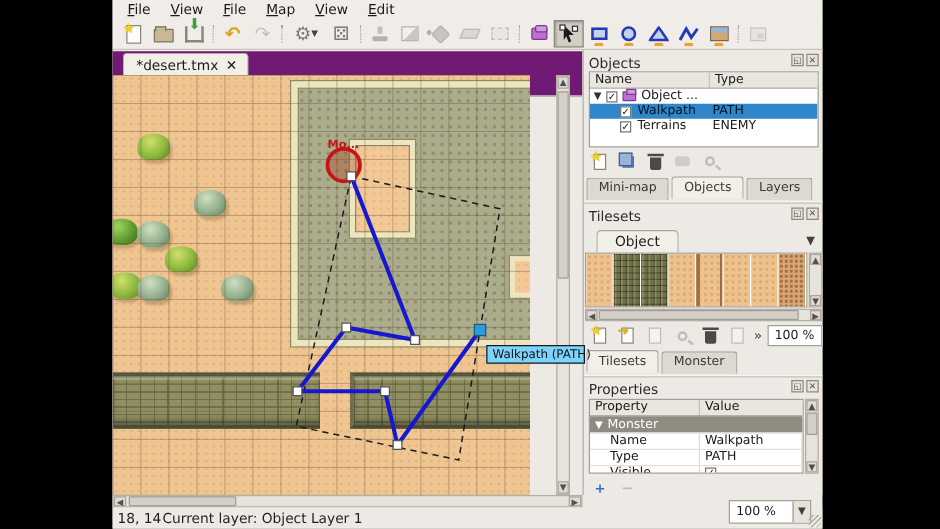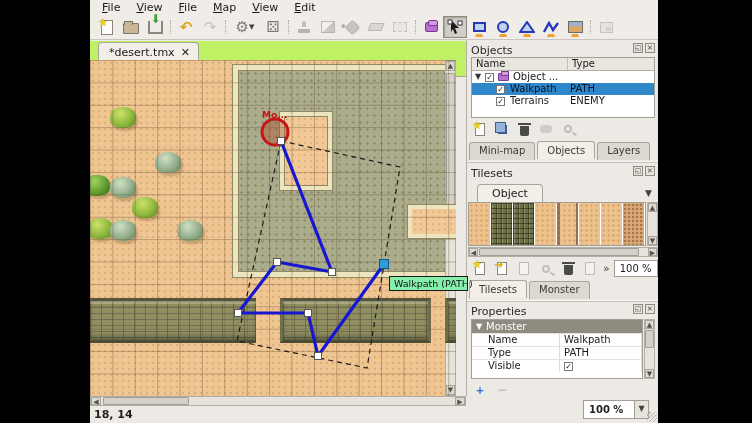--- a/index.html
+++ b/index.html
@@ -45,28 +45,28 @@
   .i-objgrp::before { content:""; position:absolute; left:2px; top:-3px; width:8px; height:4px; background:#d29ae0; border:1px solid #7a3b8c; border-radius:2px; }
   .tick { position:absolute; bottom:0px; left:50%; width:8px; height:3px; margin-left:-4px;
           background:#f0a030; clip-path:polygon(15% 0,85% 0,100% 100%,0 100%); }
   .i-brect { width:13px; height:10px; background:#c2d2ea; border:2px solid #2438b8; }
   .i-bellipse { width:12px; height:12px; background:#c2d2ea; border:2px solid #2438b8; border-radius:50%; }
   .i-img { width:15px; height:12px; border:1px solid #6f6b63; background:linear-gradient(#9ab4cf 45%,#d8a868 45%); }
   .i-lastwin { width:13px; height:11px; border:1px solid #9a968e; background:#dedbd4; position:relative; }
   .i-lastwin::after{ content:""; position:absolute; right:1px; bottom:1px; width:5px; height:4px; background:#b8b4ac; }
 
   
-  .tabbar { position:absolute; left:0; top:41px; width:376px; height:36px; background:#bef264; border-bottom:1px solid #a9a59d; }
+  .tabbar { position:absolute; left:0; top:41px; width:376px; height:36px; background:#701a75; border-bottom:1px solid #a9a59d; }
   .doc-tab { position:absolute; left:8px; top:1px; height:18px; padding:2px 8px 0 10px;
              background:#f2efe9; border:1px solid #a9a59d; border-bottom:none; border-radius:4px 4px 0 0;
              font-size:11px; display:flex; align-items:center; gap:6px; }
   .doc-close { font-weight:bold; font-size:11px; }
 
   
-  .canvas { position:absolute; left:0; top:60px; width:366px; height:336px; overflow:hidden;
+  .canvas { position:absolute; left:0; top:60px; width:334px; height:336px; overflow:hidden;
             background-color:#efc592;
             background-image:radial-gradient(rgba(187,132,74,.35) 1px, rgba(0,0,0,0) 1.2px);
             background-size:6px 6px; }
   .grid { position:absolute; left:0; top:0; right:0; bottom:0; z-index:5;
           background-image:linear-gradient(rgba(105,80,50,.38) 1px, rgba(0,0,0,0) 1px),
                            linear-gradient(90deg, rgba(105,80,50,.38) 1px, rgba(0,0,0,0) 1px);
           background-size:22.4px 22.4px; pointer-events:none; }
   .ruin { position:absolute; left:143px; top:5px; width:240px; height:212px;
           background-color:#abac8c;
           background-image:radial-gradient(rgba(75,78,48,.33) 1.2px, rgba(0,0,0,0) 1.4px);
@@ -93,21 +93,21 @@
   .wall.w1 { left:0; width:166px; }
   .wall.w2 { left:190px; width:151px; border-left:3px solid #6e6e4c; border-right:3px solid #6e6e4c; }
   .wall.w3 { left:355px; width:11px; border-left:3px solid #6e6e4c; }
   .bush { position:absolute; width:26px; height:21px; border-radius:46% 46% 40% 40%; z-index:4;
           box-shadow:2px 3px 2px rgba(90,60,20,.25); }
   .bush.bright { background:radial-gradient(circle at 40% 30%, #cfe06a, #8cb83e 55%, #567d22); }
   .bush.sage   { background:radial-gradient(circle at 40% 30%, #cfe0c2, #93ae8c 55%, #5c7a55); }
   .bush.deep   { background:radial-gradient(circle at 40% 30%, #9ed45e, #5f9c30 55%, #3c641c); }
   #objects-svg { position:absolute; left:0; top:0; z-index:6; }
   .tooltip { position:absolute; left:299px; top:276px; width:79px; height:15px; z-index:40;
-             background:#86efac; border:1px solid #1a1a1a; font-size:9.5px; line-height:13px;
+             background:#7dd3fc; border:1px solid #1a1a1a; font-size:9.5px; line-height:13px;
              padding-left:4px; color:#111; white-space:nowrap; }
 
   
   .sb { position:absolute; background:#e6e3dc; border:1px solid #b3afa7; }
   .sb .arr { position:absolute; background:#dedbd4; border:1px solid #a9a59d; color:#55514a;
              font-size:7px; line-height:9px; text-align:center; }
   .sb .thumb { position:absolute; background:#d4d0c8; border:1px solid #a29e96; border-radius:1px; }
   .vsb-canvas { left:355px; top:60px; width:11px; height:336px; }
   .vsb-canvas .up { left:0; top:0; width:9px; height:10px; }
   .vsb-canvas .dn { left:0; bottom:0; width:9px; height:10px; }
@@ -182,21 +182,21 @@
   .pcell { padding:0 4px; line-height:12px; border-right:1px solid #dedbd4; height:12px; }
   .prow { display:flex; border-top:1px solid #e4e1da; }
   .pm-btn { font-size:12px; font-weight:bold; }
   .vsb-right { width:11px; }
   .vsb-right .up { left:0; top:0; width:9px; height:9px; }
   .vsb-right .dn { left:0; bottom:0; width:9px; height:9px; }
   .vsb-right .thumb { left:0; top:10px; width:9px; height:18px; }
 
   
   .statusbar { position:absolute; left:0; top:406px; width:568px; height:17px; background:#edeae5;
-               font-size:11px; color:#1f1f1f;font-weight:bold; }
+               font-size:11px; color:#1f1f1f; }
   .statusbar .coords { position:absolute; left:4px; top:2px; }
   .statusbar .layerinfo { position:absolute; left:40px; top:2px; }
   .zoom-combo { position:absolute; left:493px; top:-6px; width:66px; height:19px; }
   .grip { position:absolute; right:1px; bottom:1px; width:10px; height:10px;
           background:repeating-linear-gradient(135deg, rgba(0,0,0,0) 0 2px, #b3afa7 2px 3px); }
 </style>
 </head>
 <body>
 
 <div class="screen">
@@ -464,20 +464,24 @@
       <div class="dtab">Monster</div>
     </div>
     <div class="hr-split" style="top:260px;"></div>
 
     <div class="dock-title" style="top:265px;">Properties</div>
     <div class="dock-btns" style="top:264px;">
       <div class="dbtn">◱</div>
       <div class="dbtn">✕</div>
     </div>
     <div class="table" style="left:4px; top:279px; width:172px; height:60px;">
+      <div class="thead">
+        <div class="th" style="width:88px;">Property</div>
+        <div class="th" style="flex:1; border-right:none;">Value</div>
+      </div>
       <div class="prow-group">
         <span class="expander" style="margin-left:4px; color:#fff;">▼</span>
         <span>Monster</span>
       </div>
       <div class="prow">
         <span class="pcell" style="width:88px; padding-left:16px;">Name</span>
         <span class="pcell" style="flex:1;">Walkpath</span>
       </div>
       <div class="prow">
         <span class="pcell" style="width:88px; padding-left:16px;">Type</span>
@@ -498,20 +502,21 @@
             <span class="pm-btn" style="color:#2a6fd4;">＋</span>
           </div>
       <div class="sbtn dis">
             <span class="pm-btn" style="color:#8f8b83;">−</span>
           </div>
     </div>
   </div>
 
   <div class="statusbar">
     <span class="coords">18, 14</span>
+    <span class="layerinfo">Current layer: Object Layer 1</span>
     <div class="combo zoom-combo">
       <span class="val" style="flex:1;">100 %</span>
       <span class="dd">▼</span>
     </div>
     <div class="grip"></div>
   </div>
 
 </div>
 </div>
 

